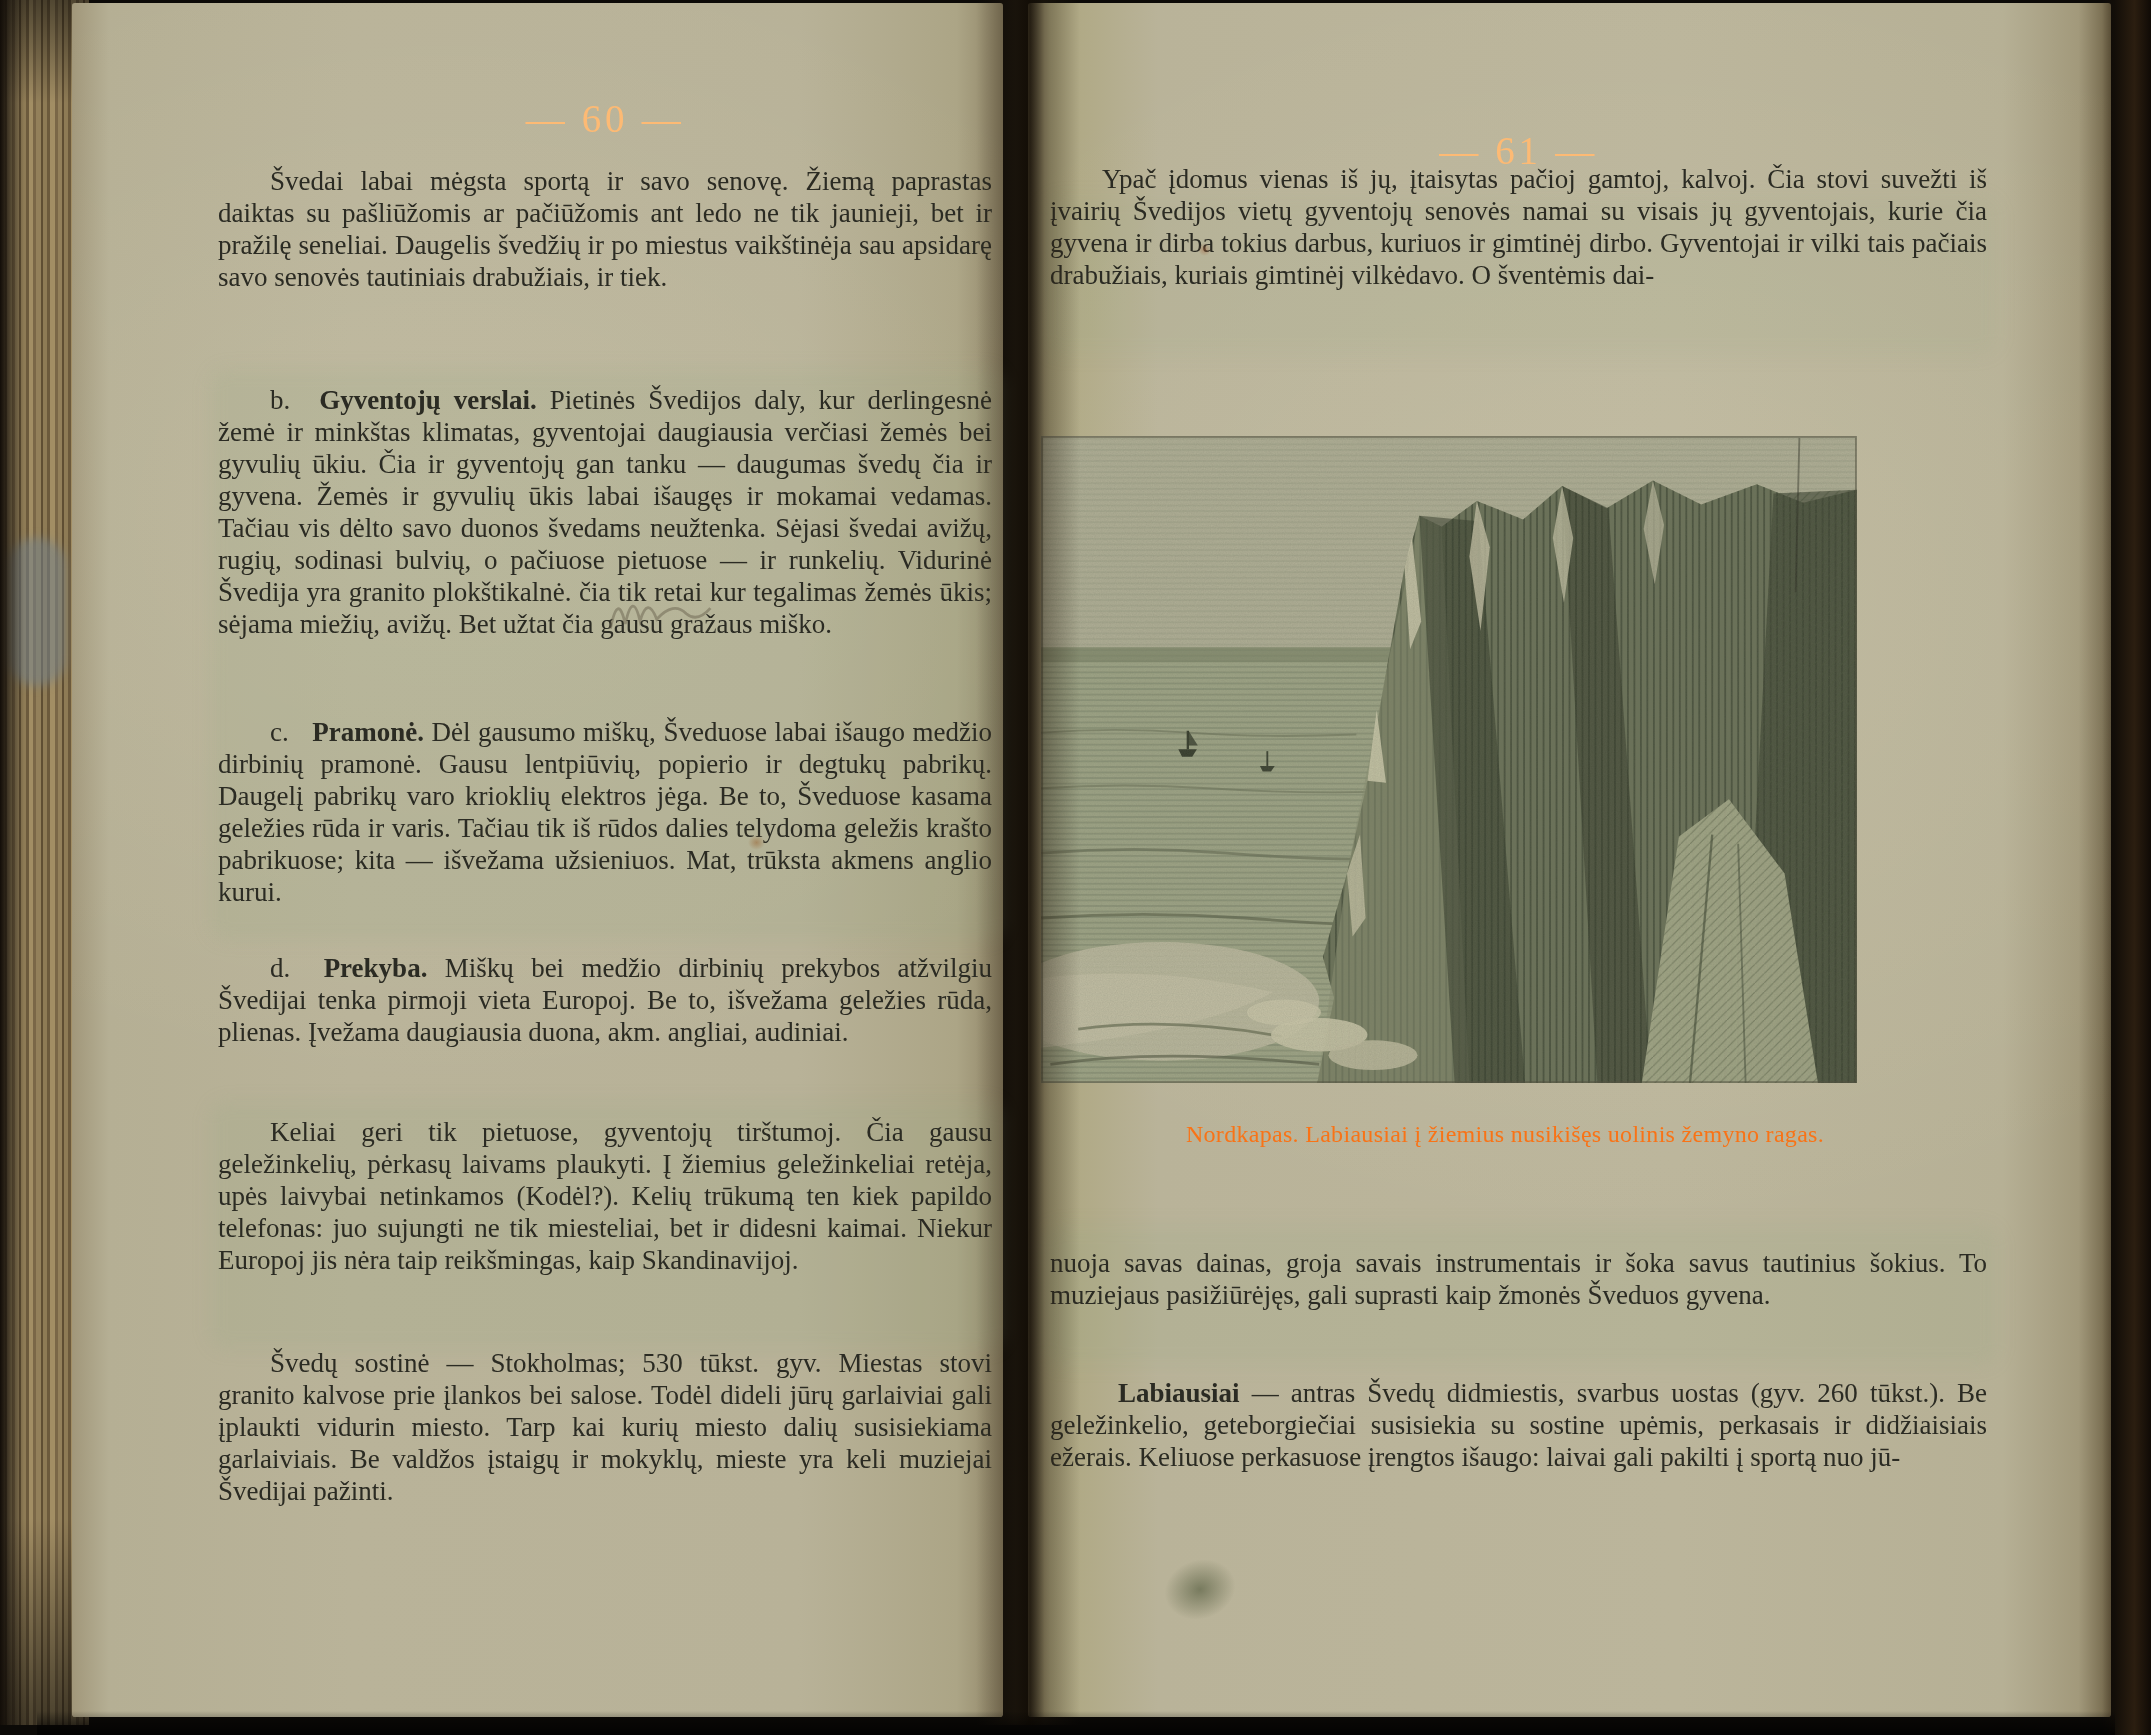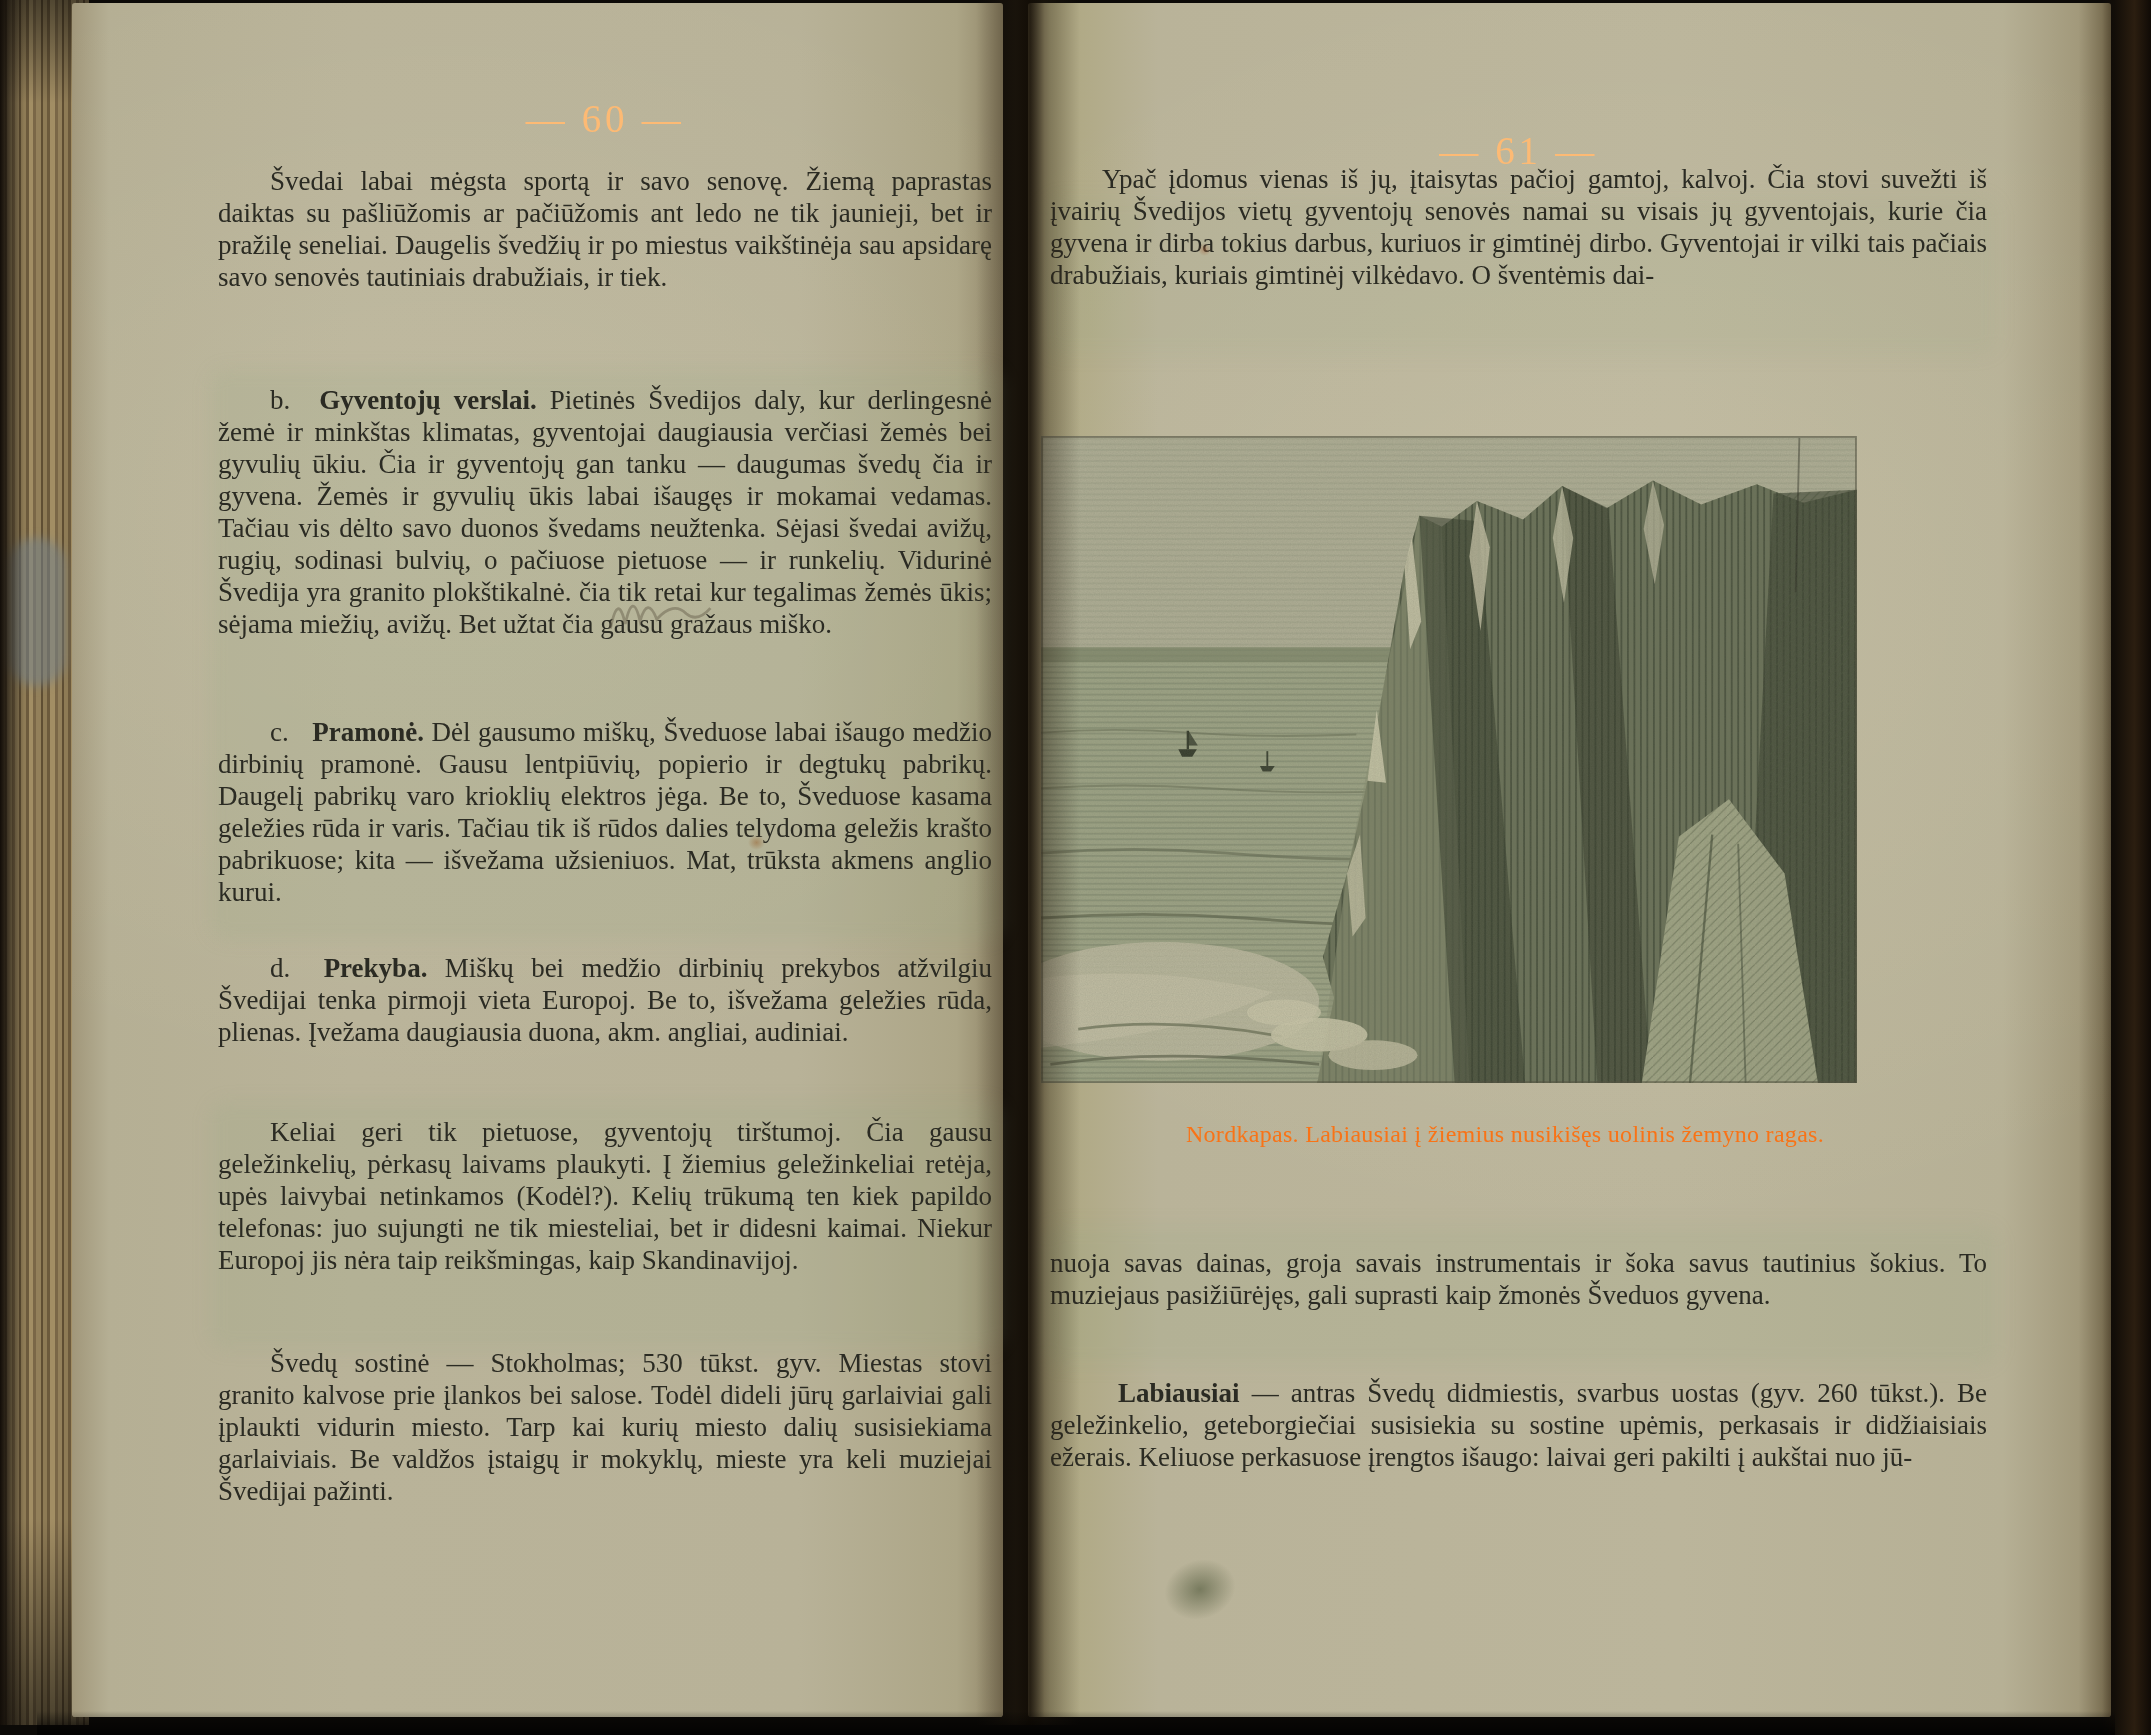--- a/index.html
+++ b/index.html
@@ -159,21 +159,21 @@
 
       <path d="M818 2 L814 168" stroke="#2c2c22" stroke-width="2" opacity="0.45"></path>
 
       <rect x="1" y="1" width="878" height="696" fill="none" stroke="#514f3c" stroke-width="2" opacity="0.55"></rect>
       <rect width="880" height="698" filter="url(#grain)" opacity="0.5"></rect>
     </svg>
   </figure>
   <div class="caption">Nordkapas. Labiausiai į žiemius nusikišęs uolinis žemyno ragas.</div>
 
   <p class="para rp rp2"><span class="seg-n">nuoja savas dainas, groja savais instrumentais ir šoka savus tautinius šokius. To muziejaus pasižiūrėjęs, gali suprasti kaip žmonės Šveduos gyvena.</span></p>
-  <p class="para rp rp3 indent"><span class="seg-b">Labiausiai</span><span class="seg-n"> — antras Švedų didmiestis, svarbus uostas (gyv. 260 tūkst.). Be geležinkelio, geteborgiečiai susisiekia su sostine upėmis, perkasais ir didžiaisiais ežerais. Keliuose perkasuose įrengtos </span><span class="seg-i">išaugo:</span><span class="seg-n"> laivai geri pakilti į aukštai nuo jū-</span></p>
+  <p class="para rp rp3 indent"><span class="seg-b">Labiausiai</span><span class="seg-n"> — antras Švedų didmiestis, svarbus uostas (gyv. 260 tūkst.). Be geležinkelio, geteborgiečiai susisiekia su sostine upėmis, perkasais ir didžiaisiais ežerais. Keliuose perkasuose įrengtos </span><span class="seg-i">išaugo:</span><span class="seg-n"> laivai gali pakilti į sportą nuo jū-</span></p>
 
   <div class="gutter"></div>
   <div class="edge-right"></div>
   <div class="shadow-bottom"></div>
 
   <svg class="pencil" viewBox="0 0 140 80">
     <path d="M10 60 Q18 20 26 55 Q34 18 42 52 Q50 24 60 50 Q78 30 92 44 Q104 54 118 38" stroke="rgba(105,98,78,0.9)" stroke-width="3" fill="none"></path>
   </svg>
   <div class="stain s1"></div>
   <div class="stain s2"></div>

